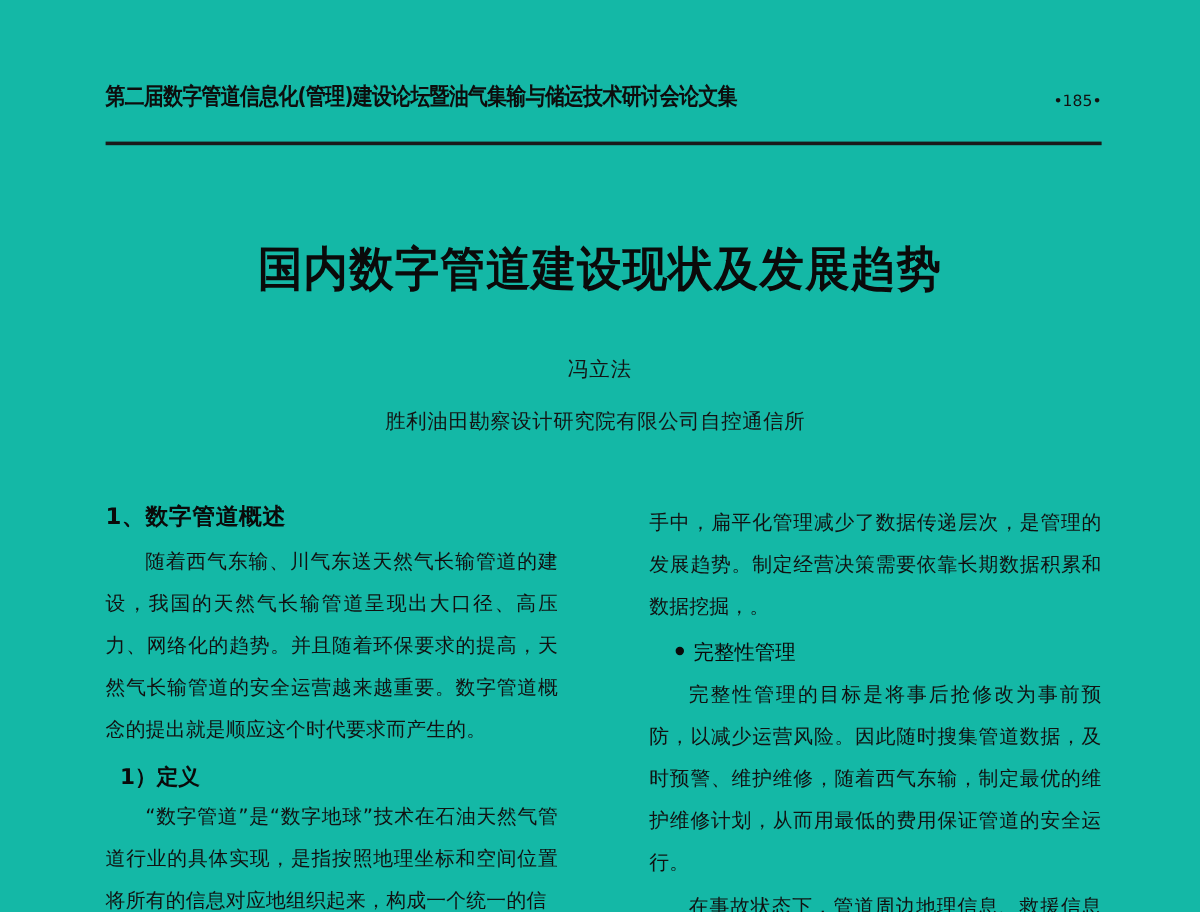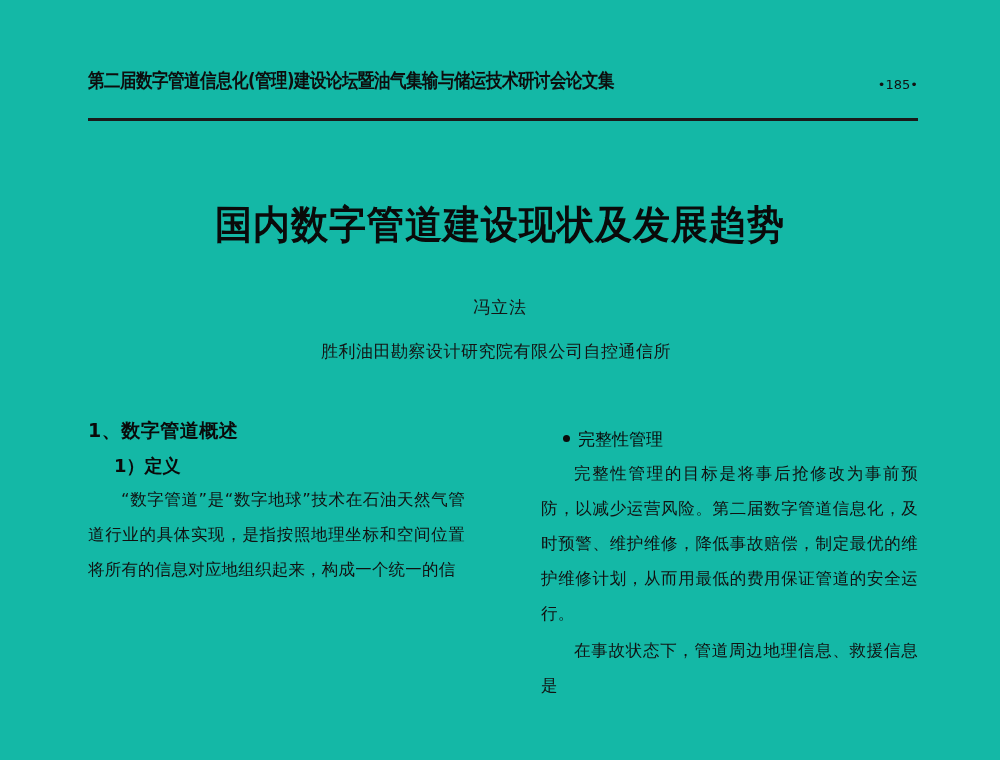--- a/index.html
+++ b/index.html
@@ -101,21 +101,21 @@
     width: 384px;
   }
   h2.section {
     margin: 0 0 6px 0;
     font-size: 19px;
     font-weight: bold;
     letter-spacing: 0.5px;
     color: #0a0a0a;
   }
   h3.subsection {
-    margin: 10px 0 4px 26px;
+    margin: 10px 0 4px 12px;
     font-size: 18px;
     font-weight: bold;
     color: #0a0a0a;
   }
   p.para {
     margin: 0 0 2px 0;
     font-size: 16.5px;
     line-height: 35px;
     text-align: justify;
     text-indent: 33px;
@@ -155,26 +155,28 @@
   <div class="header-rule"></div>
 
   <div class="doc-title">国内数字管道建设现状及发展趋势</div>
   <div class="author">冯立法</div>
   <div class="affiliation">胜利油田勘察设计研究院有限公司自控通信所</div>
 
   <div class="columns">
 
     <div class="col">
       <h2 class="section">1、数字管道概述</h2>
+      <p class="para">随着西气东输、川气东送天然气长输管道的建设，我国的天然气长输管道呈现出大口径、高压力、网络化的趋势。并且随着环保要求的提高，天然气长输管道的安全运营越来越重要。数字管道概念的提出就是顺应这个时代要求而产生的。</p>
       <h3 class="subsection">1）定义</h3>
       <p class="para">“数字管道”是“数字地球”技术在石油天然气管道行业的具体实现，是指按照地理坐标和空间位置将所有的信息对应地组织起来，构成一个统一的信</p>
     </div>
 
     <div class="col">
+      <p class="para noindent">手中，扁平化管理减少了数据传递层次，是管理的发展趋势。制定经营决策需要依靠长期数据积累和数据挖掘，。</p>
       <div class="bullet">
         <span class="dot"></span><span>完整性管理</span>
       </div>
-      <p class="para">完整性管理的目标是将事后抢修改为事前预防，以减少运营风险。第二届数字管道信息化，及时预警、维护维修，降低事故赔偿，制定最优的维护维修计划，从而用最低的费用保证管道的安全运行。</p>
+      <p class="para">完整性管理的目标是将事后抢修改为事前预防，以减少运营风险。因此随时搜集管道数据，及时预警、维护维修，随着西气东输，制定最优的维护维修计划，从而用最低的费用保证管道的安全运行。</p>
       <p class="para">在事故状态下，管道周边地理信息、救援信息是</p>
     </div>
 
   </div>
 </div>
 
 </body></html>

